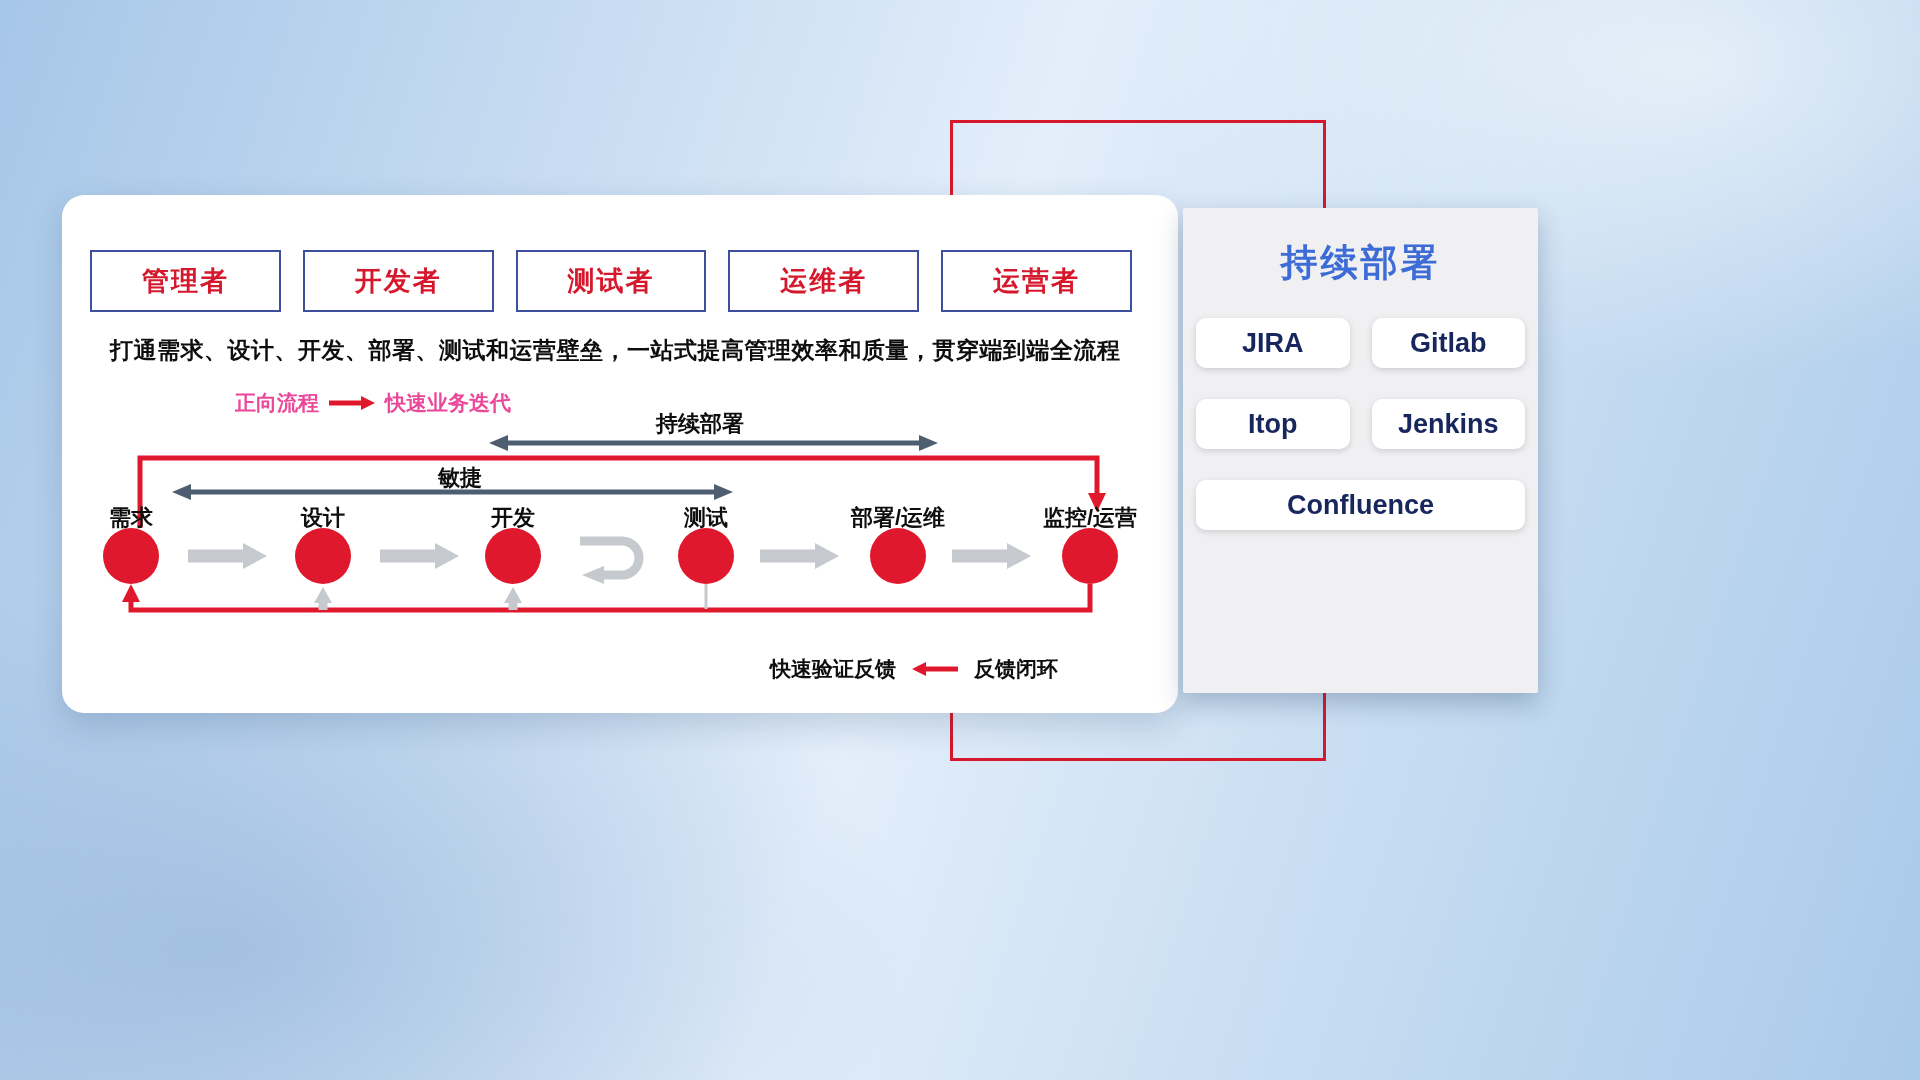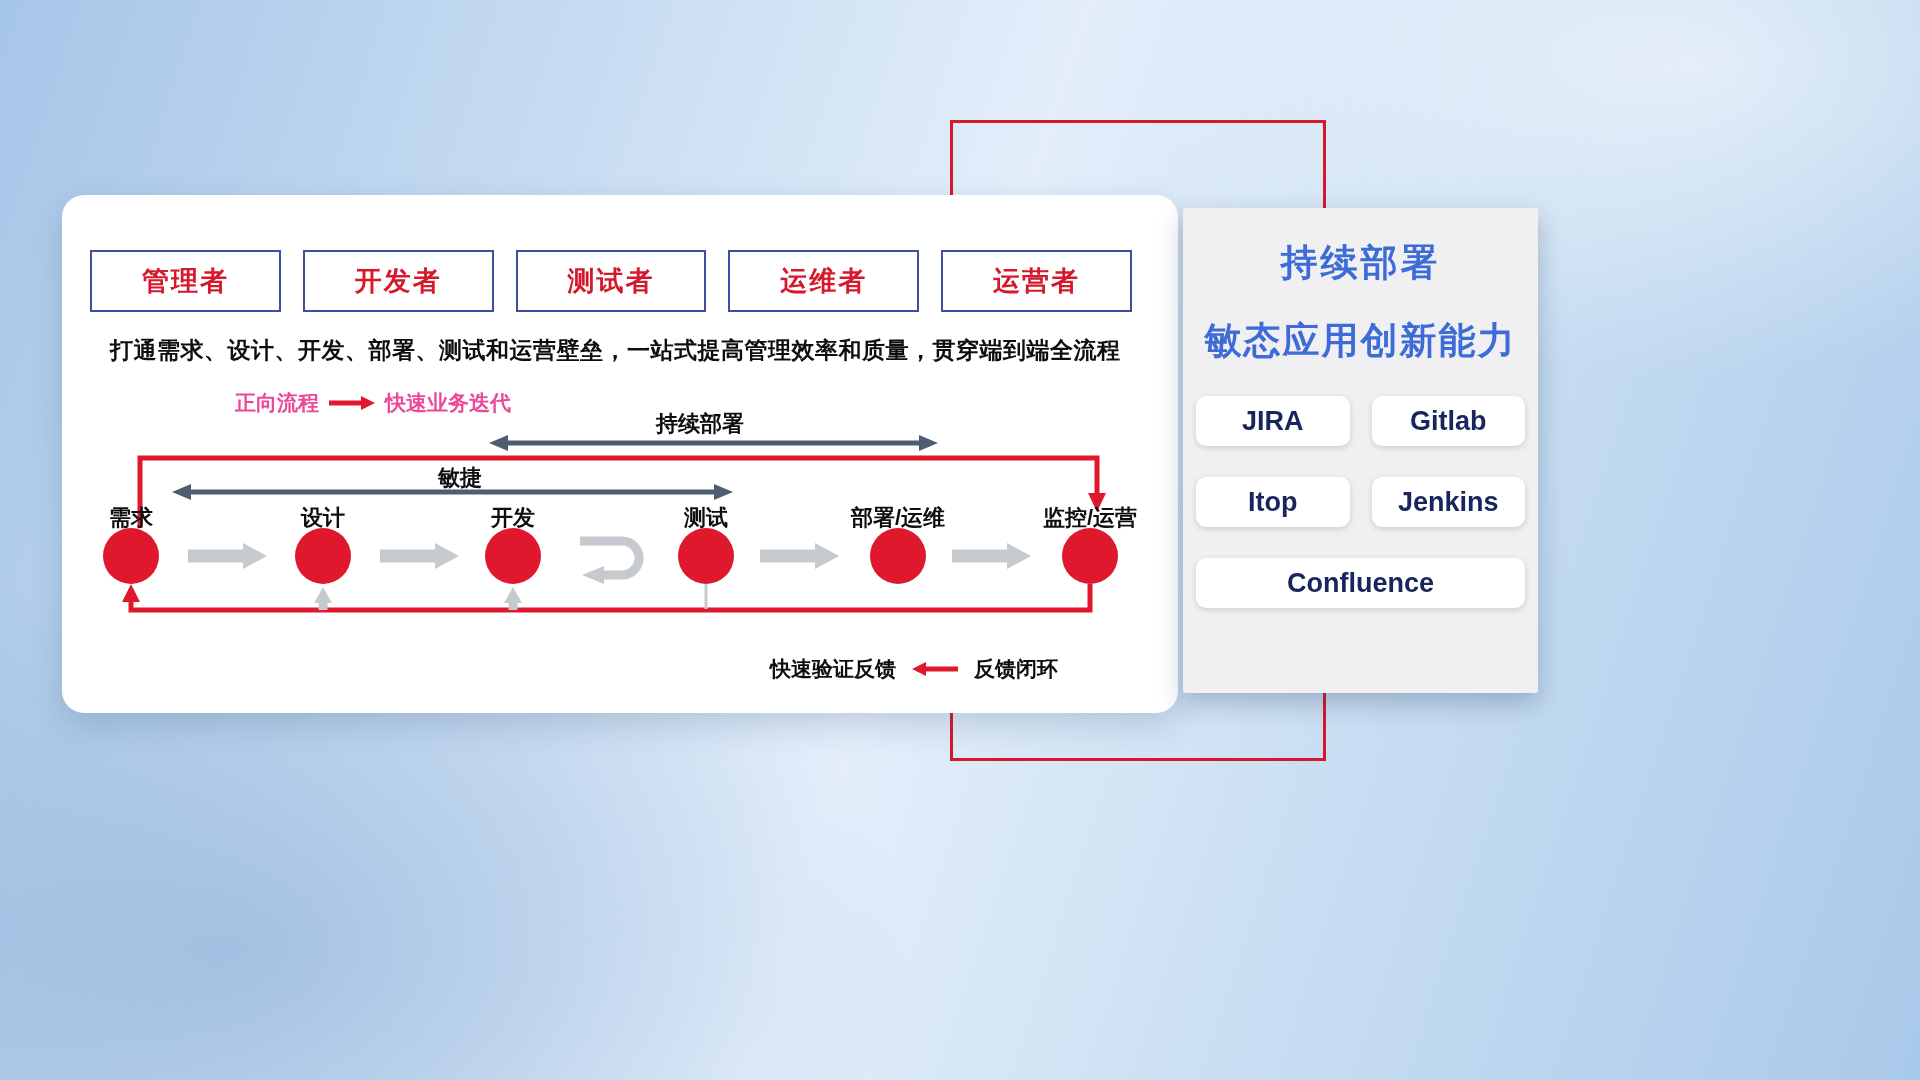--- a/index.html
+++ b/index.html
@@ -208,21 +208,20 @@
       <polygon points="14,1 14,15 0,8" fill="#e0182d"></polygon>
     </svg>
     <span>反馈闭环</span>
   </div>
 
 </div>
 
 <div class="panel">
   <div class="panel-title">
     <div class="line1">持续部署</div>
-    <div class="line2">敏态应用创新能力</div>
   </div>
   <div class="tools-grid">
     <div class="tool-chip">JIRA</div>
     <div class="tool-chip">Gitlab</div>
     <div class="tool-chip">Itop</div>
     <div class="tool-chip">Jenkins</div>
     <div class="tool-chip wide">Confluence</div>
   </div>
 </div>
 

